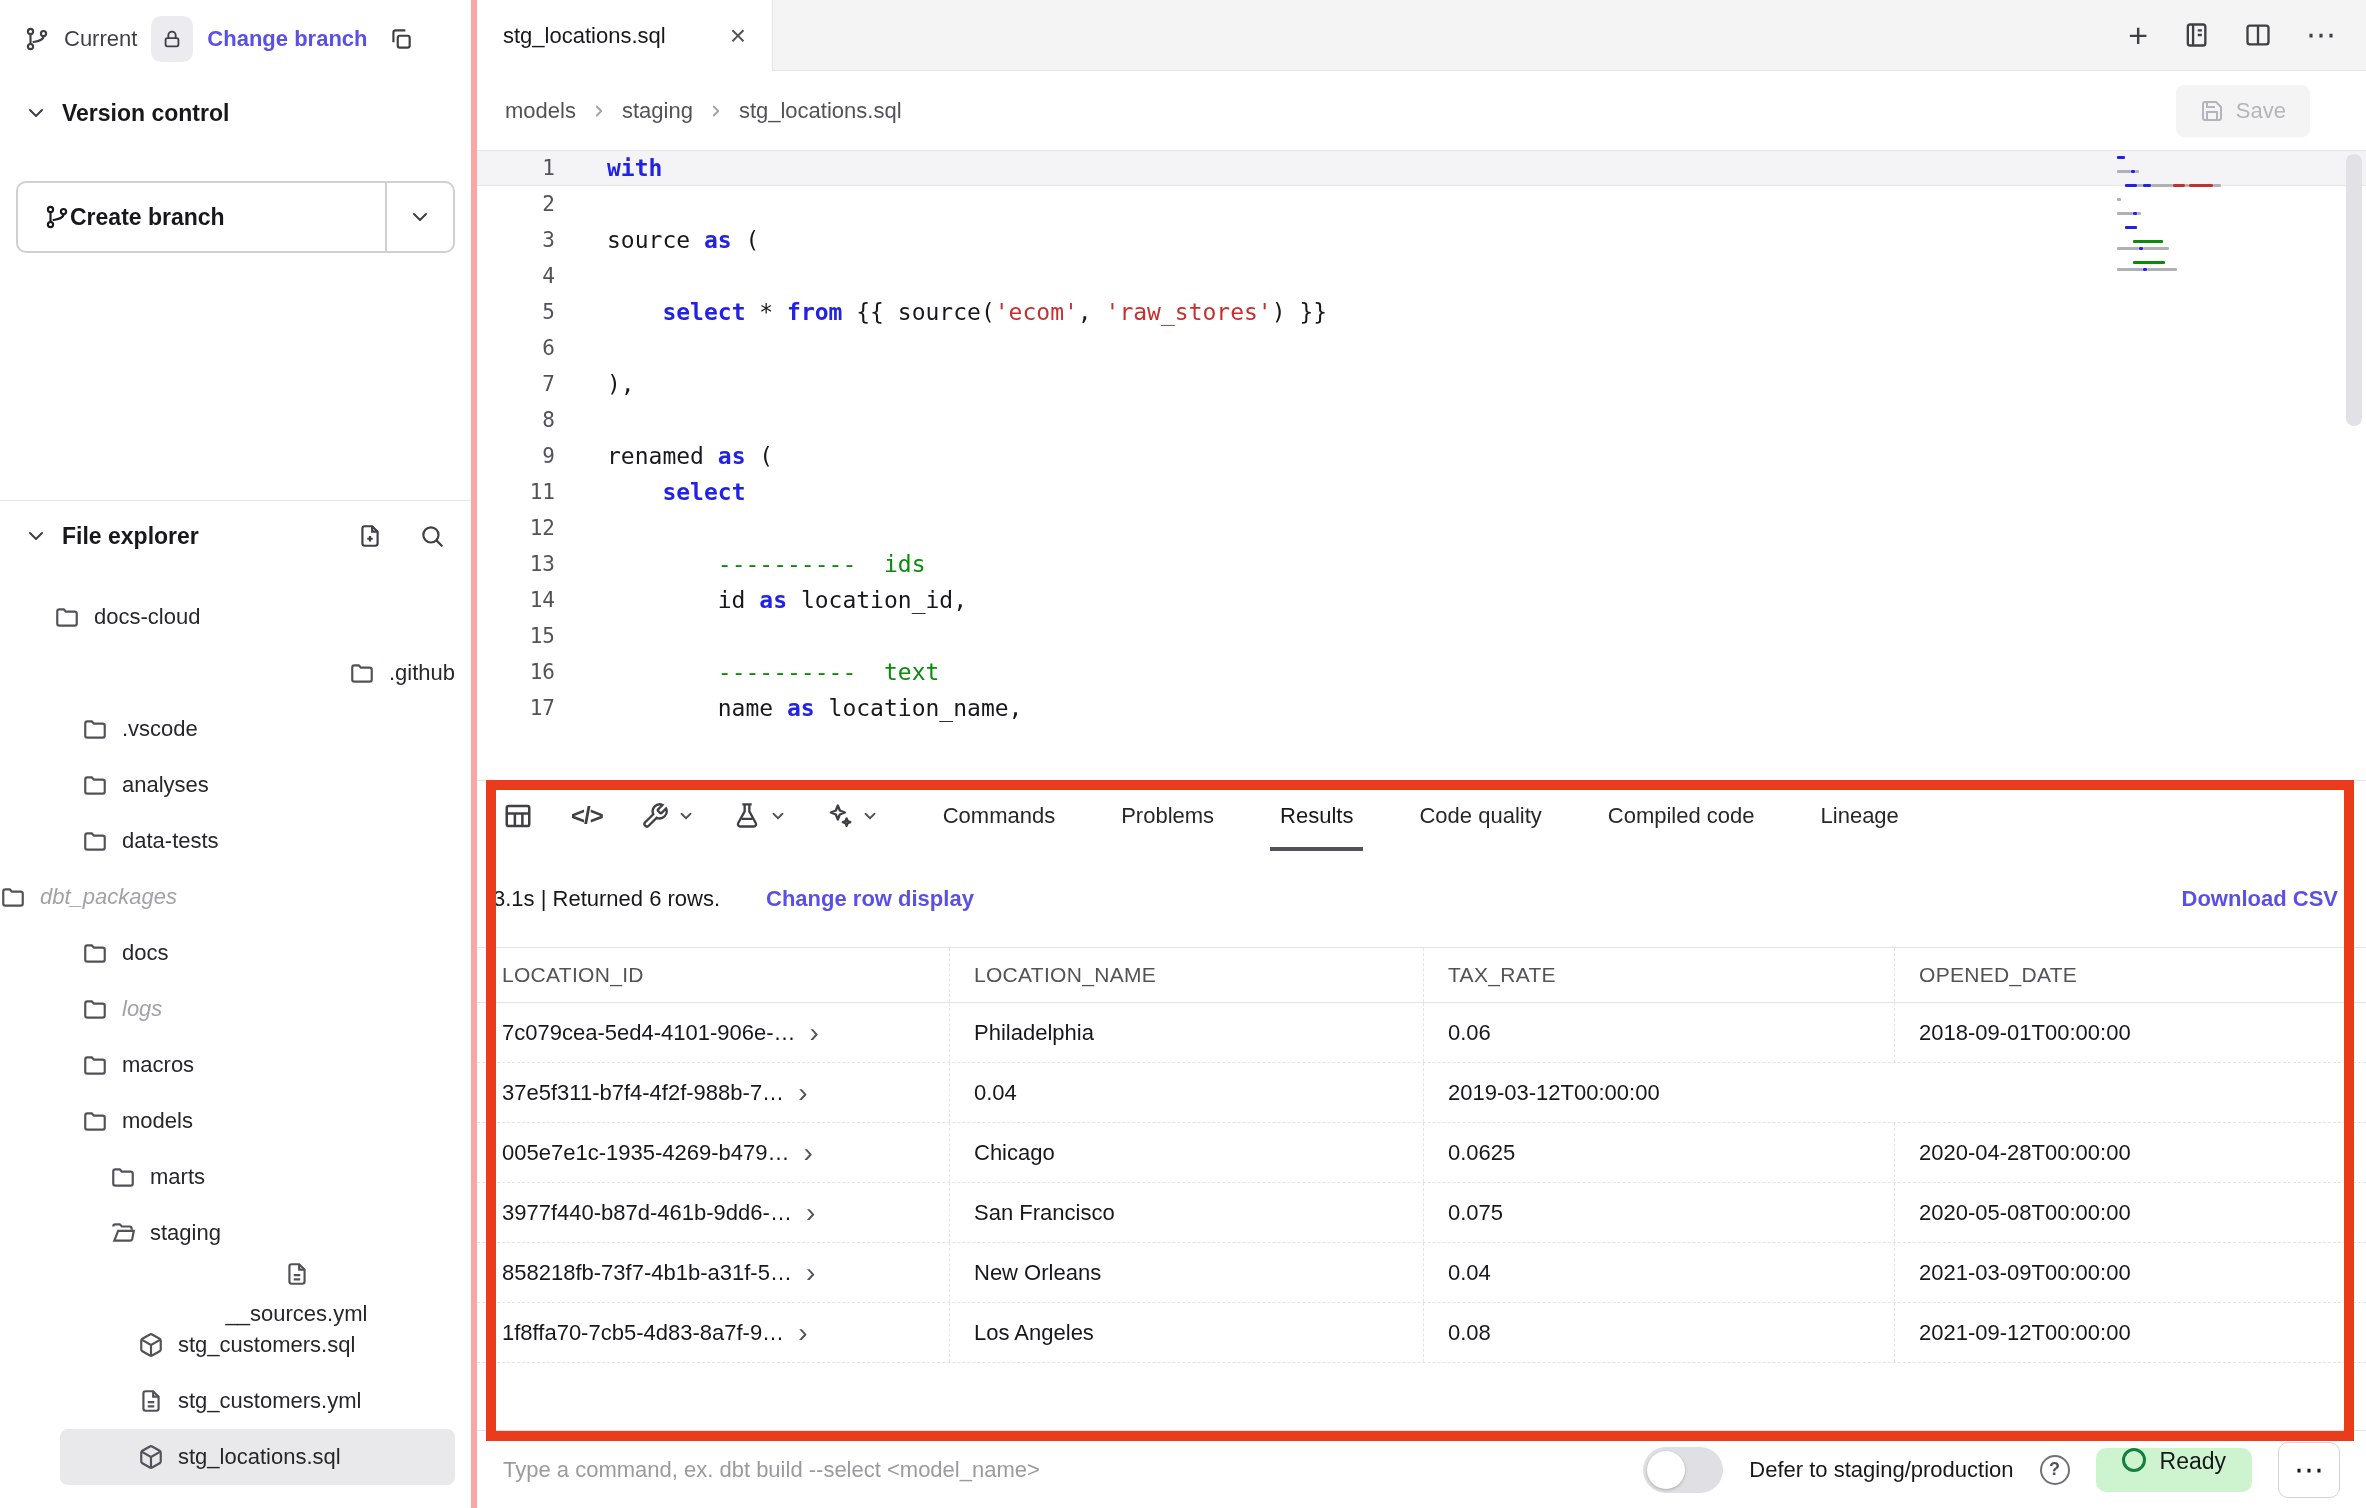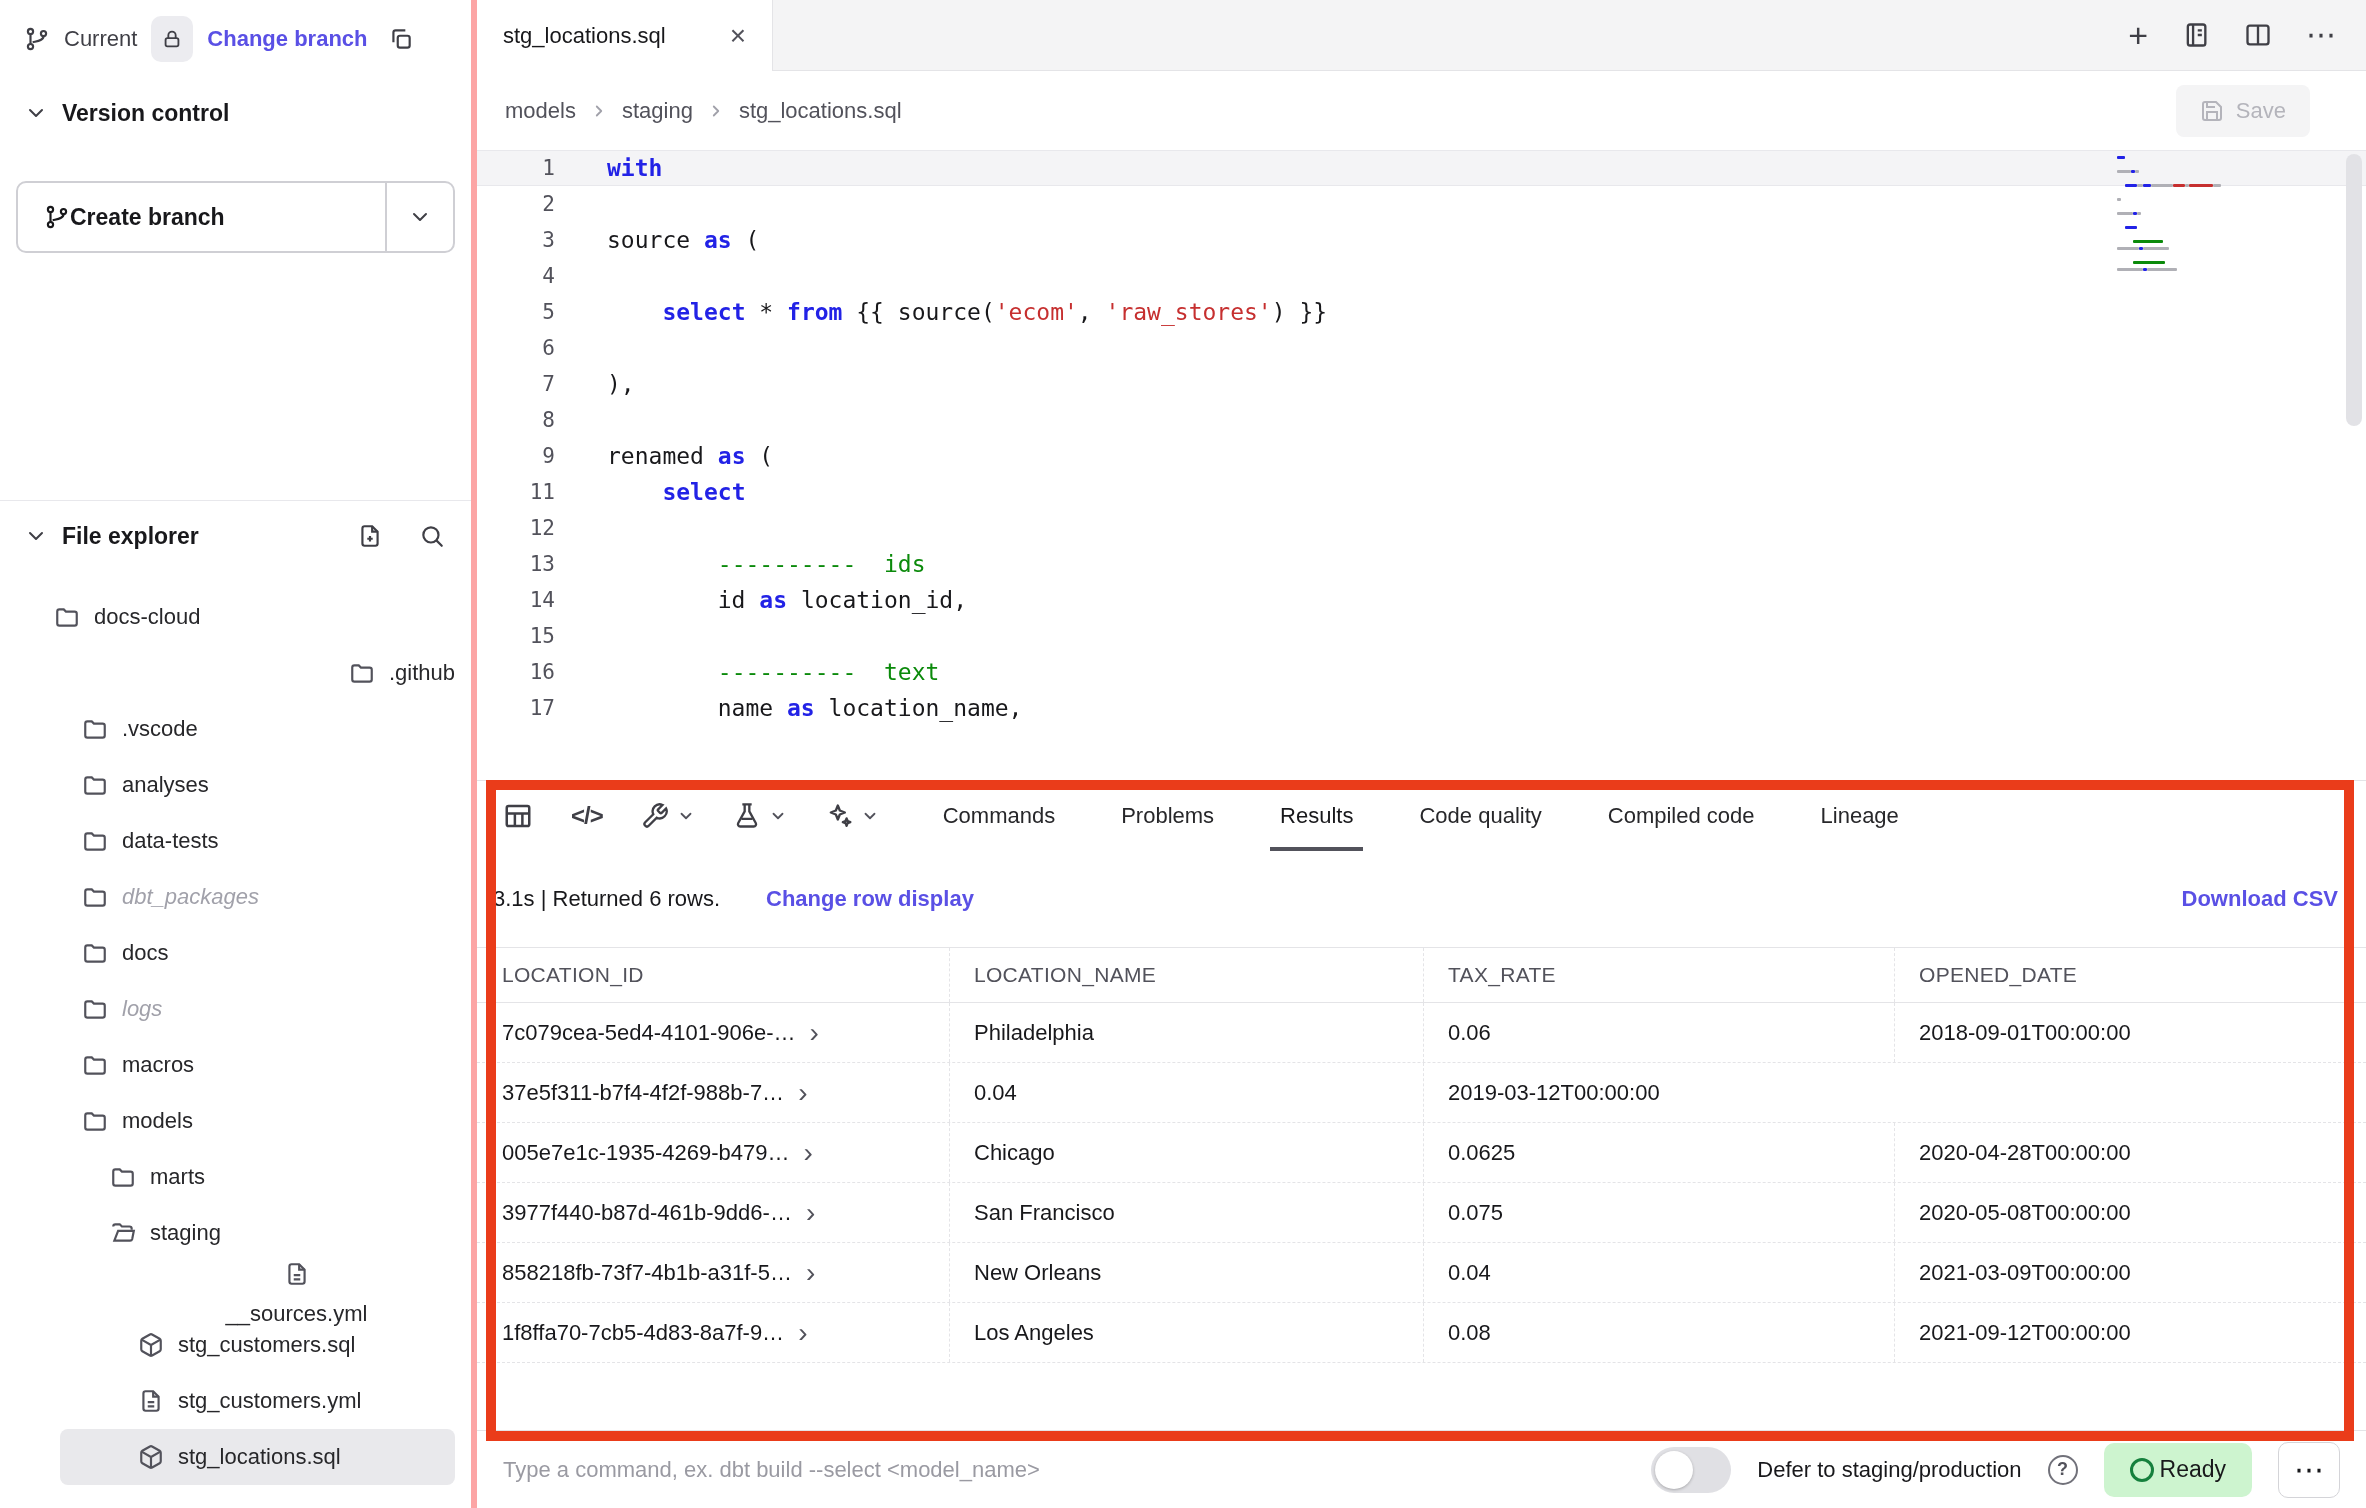--- a/index.html
+++ b/index.html
@@ -101,21 +101,21 @@
   .row-chev { color:#52525b; font-size:28px; line-height:1; cursor:pointer; flex:0 0 auto; }
 
   
   .cmdbar { height:78px; border-top:1px solid #e4e4e7; display:flex; align-items:center; padding:0 26px; gap:26px; background:#fff; }
   .cmd-input { flex:1; border:none; outline:none; font-size:22px; color:#18181b; font-family:"Liberation Sans", sans-serif; background:transparent; }
   .cmd-input::placeholder { color:#9a9aa2; }
   .toggle { width:80px; height:46px; border-radius:23px; background:#e0e0e4; position:relative; cursor:pointer; flex:0 0 auto; }
   .toggle .knob { position:absolute; top:4px; left:4px; width:38px; height:38px; border-radius:50%; background:#fff; box-shadow:0 1px 3px rgba(0,0,0,0.25); }
   .defer-label { font-size:22px; color:#18181b; }
   .help-badge { width:30px; height:30px; border:2px solid #71717a; border-radius:50%; display:flex; align-items:center; justify-content:center; font-size:18px; font-weight:700; color:#52525b; cursor:pointer; }
-  .ready-pill { height:54px; padding:0 26px; background:var(--ready-bg); border-radius:10px; display:flex; align-items:center; gap:6px; font-size:23px; color:#18181b; cursor:pointer; }
+  .ready-pill { height:44px; padding:0 26px; background:var(--ready-bg); border-radius:10px; display:flex; gap:14px; font-size:23px; color:#18181b; cursor:pointer; }
   .ready-ring { width:24px; height:24px; border:3px solid #15803d; border-radius:50%; }
   .more-btn { width:62px; height:56px; border:1px solid #d4d4d8; border-radius:10px; display:flex; align-items:center; justify-content:center; font-size:30px; color:#18181b; cursor:pointer; }
 
   
   .annotation-rect { position:absolute; left:486px; top:780px; width:1868px; height:661px; border:10px solid var(--annotation); pointer-events:none; z-index:50; }
 </style>
 </head>
 <body style="--accent: #5a50e5; --annotation: #ea3c1a; --ready-bg: #cdf4cf;">
 
 <div class="app">
@@ -235,21 +235,21 @@
           <span class="tree-label">analyses</span>
         </div>
         <div class="tree-item" style="padding-left: 82px;">
           <span class="tree-icon">
             <svg viewBox="0 0 24 24" fill="none" stroke="currentColor" stroke-width="2">
               <path d="M3 7a2 2 0 0 1 2-2h4l2 2h8a2 2 0 0 1 2 2v9a2 2 0 0 1-2 2H5a2 2 0 0 1-2-2z"></path>
             </svg>
           </span>
           <span class="tree-label">data-tests</span>
         </div>
-        <div class="tree-item muted" style="padding-left: 82px;">
+        <div class="tree-item muted" style="">
           <span class="tree-icon">
             <svg viewBox="0 0 24 24" fill="none" stroke="currentColor" stroke-width="2">
               <path d="M3 7a2 2 0 0 1 2-2h4l2 2h8a2 2 0 0 1 2 2v9a2 2 0 0 1-2 2H5a2 2 0 0 1-2-2z"></path>
             </svg>
           </span>
           <span class="tree-label">dbt_packages</span>
         </div>
         <div class="tree-item" style="padding-left: 82px;">
           <span class="tree-icon">
             <svg viewBox="0 0 24 24" fill="none" stroke="currentColor" stroke-width="2">

